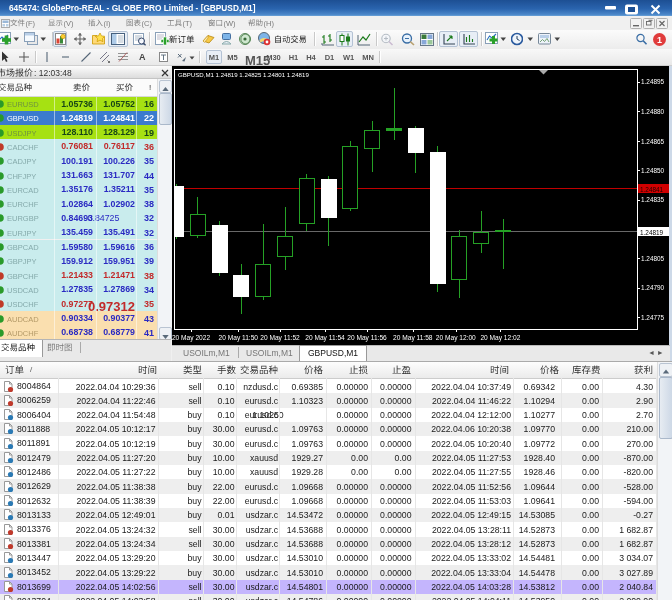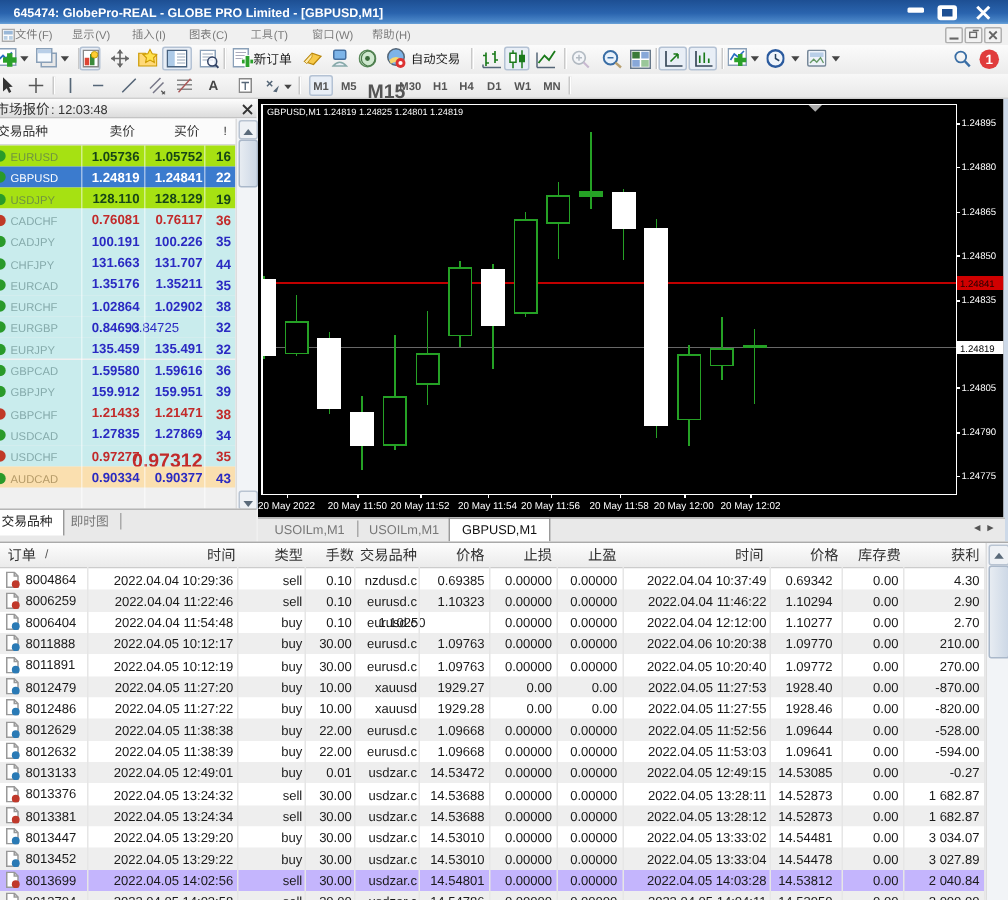--- a/index.html
+++ b/index.html
@@ -388,20 +388,29 @@
       <div class="abs" style="left:136px;top:2.5px;width:18px;text-align:right;font-size:9px;font-weight:bold;color:#c22a2a">35</div>
     </div>
     <div class="abs" style="left:0;top:311.0px;width:157px;height:14.3px;background:#fadfaf">
       <svg class="abs" style="left:0px;top:3.5px" width="4" height="8">
         <circle cx="0" cy="4" r="3.8" fill="#2a9a2a"></circle>
       </svg>
       <div class="abs" style="left:7px;top:3.5px;font-size:7.5px;color:#b49a68">AUDCAD</div>
       <div class="abs" style="left:30px;top:2px;width:63px;text-align:right;font-size:8.8px;font-weight:bold;color:#2a2ac2">0.90334</div>
       <div class="abs" style="left:72px;top:2px;width:63px;text-align:right;font-size:8.8px;font-weight:bold;color:#2a2ac2">0.90377</div>
       <div class="abs" style="left:136px;top:2.5px;width:18px;text-align:right;font-size:9px;font-weight:bold;color:#2a2ac2">43</div>
+    </div>
+    <div class="abs" style="left:0;top:325.3px;width:157px;height:14.3px;background:#fadfaf">
+      <svg class="abs" style="left:0px;top:3.5px" width="4" height="8">
+        <circle cx="0" cy="4" r="3.8" fill="#2a9a2a"></circle>
+      </svg>
+      <div class="abs" style="left:7px;top:3.5px;font-size:7.5px;color:#b49a68">AUDCHF</div>
+      <div class="abs" style="left:30px;top:2px;width:63px;text-align:right;font-size:8.8px;font-weight:bold;color:#2a2ac2">0.68738</div>
+      <div class="abs" style="left:72px;top:2px;width:63px;text-align:right;font-size:8.8px;font-weight:bold;color:#2a2ac2">0.68779</div>
+      <div class="abs" style="left:136px;top:2.5px;width:18px;text-align:right;font-size:9px;font-weight:bold;color:#2a2ac2">41</div>
     </div>
     <div class="abs" style="left:54px;top:96.5px;width:1px;height:243.1px;background:rgba(255,255,255,0.5)"></div>
     <div class="abs" style="left:96px;top:96.5px;width:1px;height:243.1px;background:rgba(255,255,255,0.5)"></div>
     <div class="abs" style="left:136px;top:96.5px;width:1px;height:243.1px;background:rgba(255,255,255,0.5)"></div>
     <div class="abs" style="left:157px;top:79px;width:14px;height:261px;background:#f2f4f7;border-left:1px solid #ddd">
       <div class="abs" style="left:1px;top:1px;width:11px;height:11px;background:#eef1f5;border:1px solid #b9c4d2;border-radius:2px"><svg width="11" height="11">
           <path d="M5.5 3 l3.2 4 h-6.4 z" fill="#5a6a7a"></path>
         </svg></div>
       <div class="abs" style="left:1px;top:14px;width:11px;height:30px;background:linear-gradient(90deg,#e7ecf2,#cdd8e6);border:1px solid #aab8ca;border-radius:2px"></div>
       <div class="abs" style="left:1px;top:248px;width:11px;height:11px;background:#eef1f5;border:1px solid #b9c4d2;border-radius:2px"><svg width="11" height="11">

